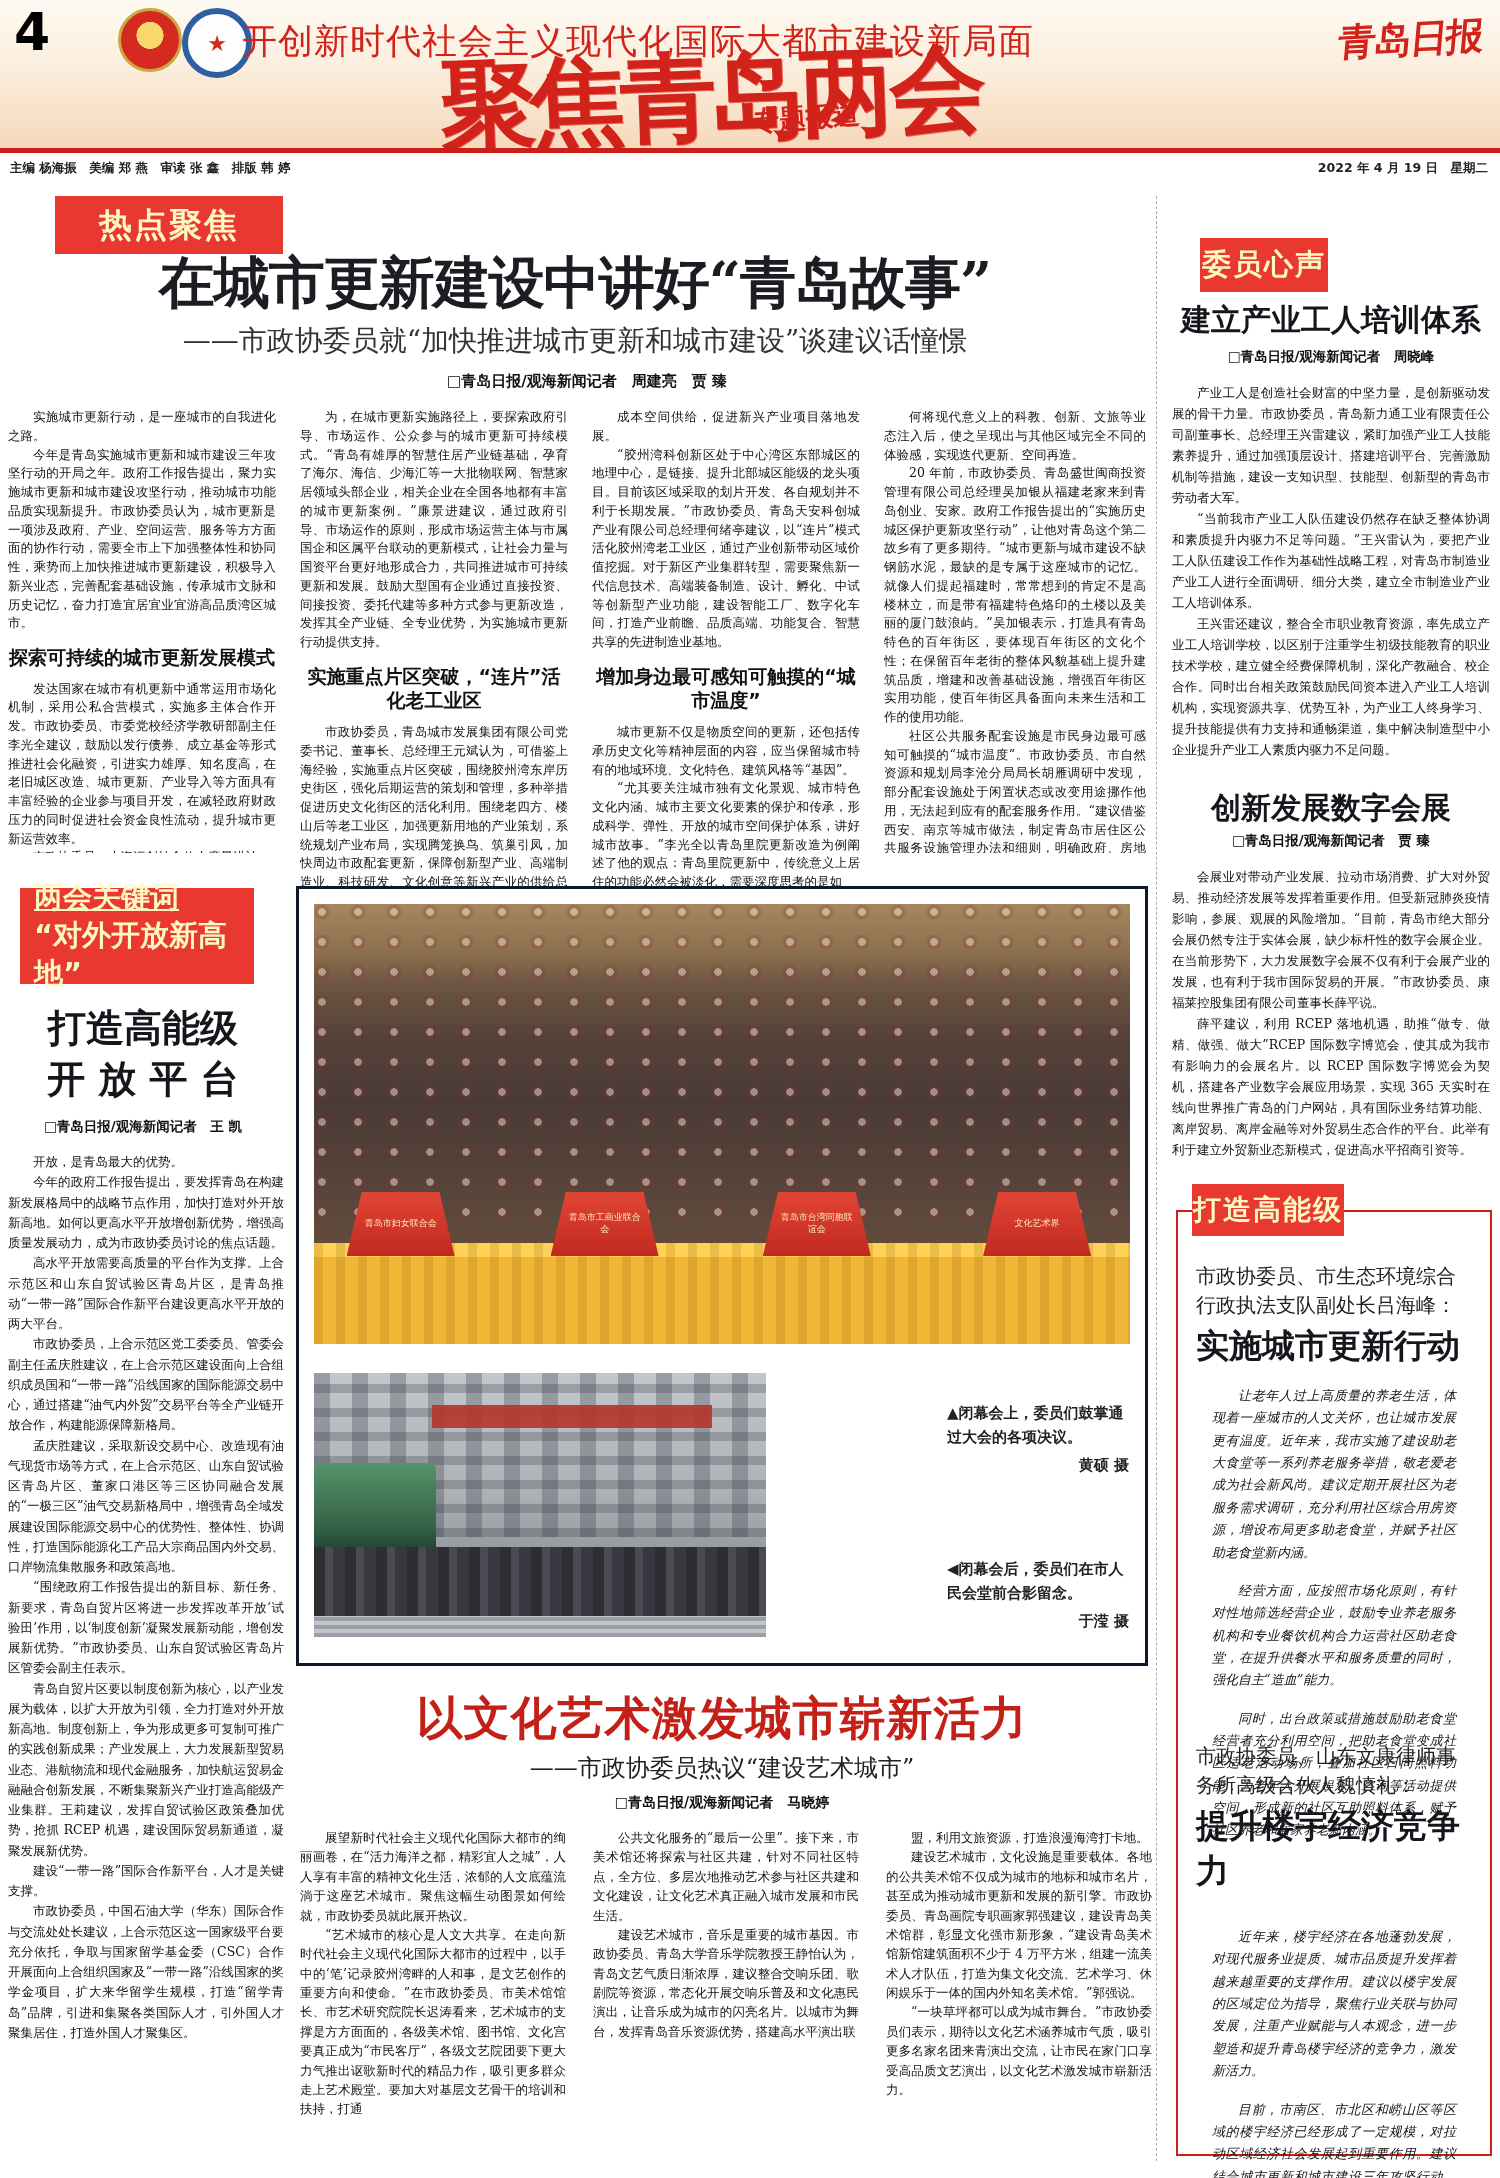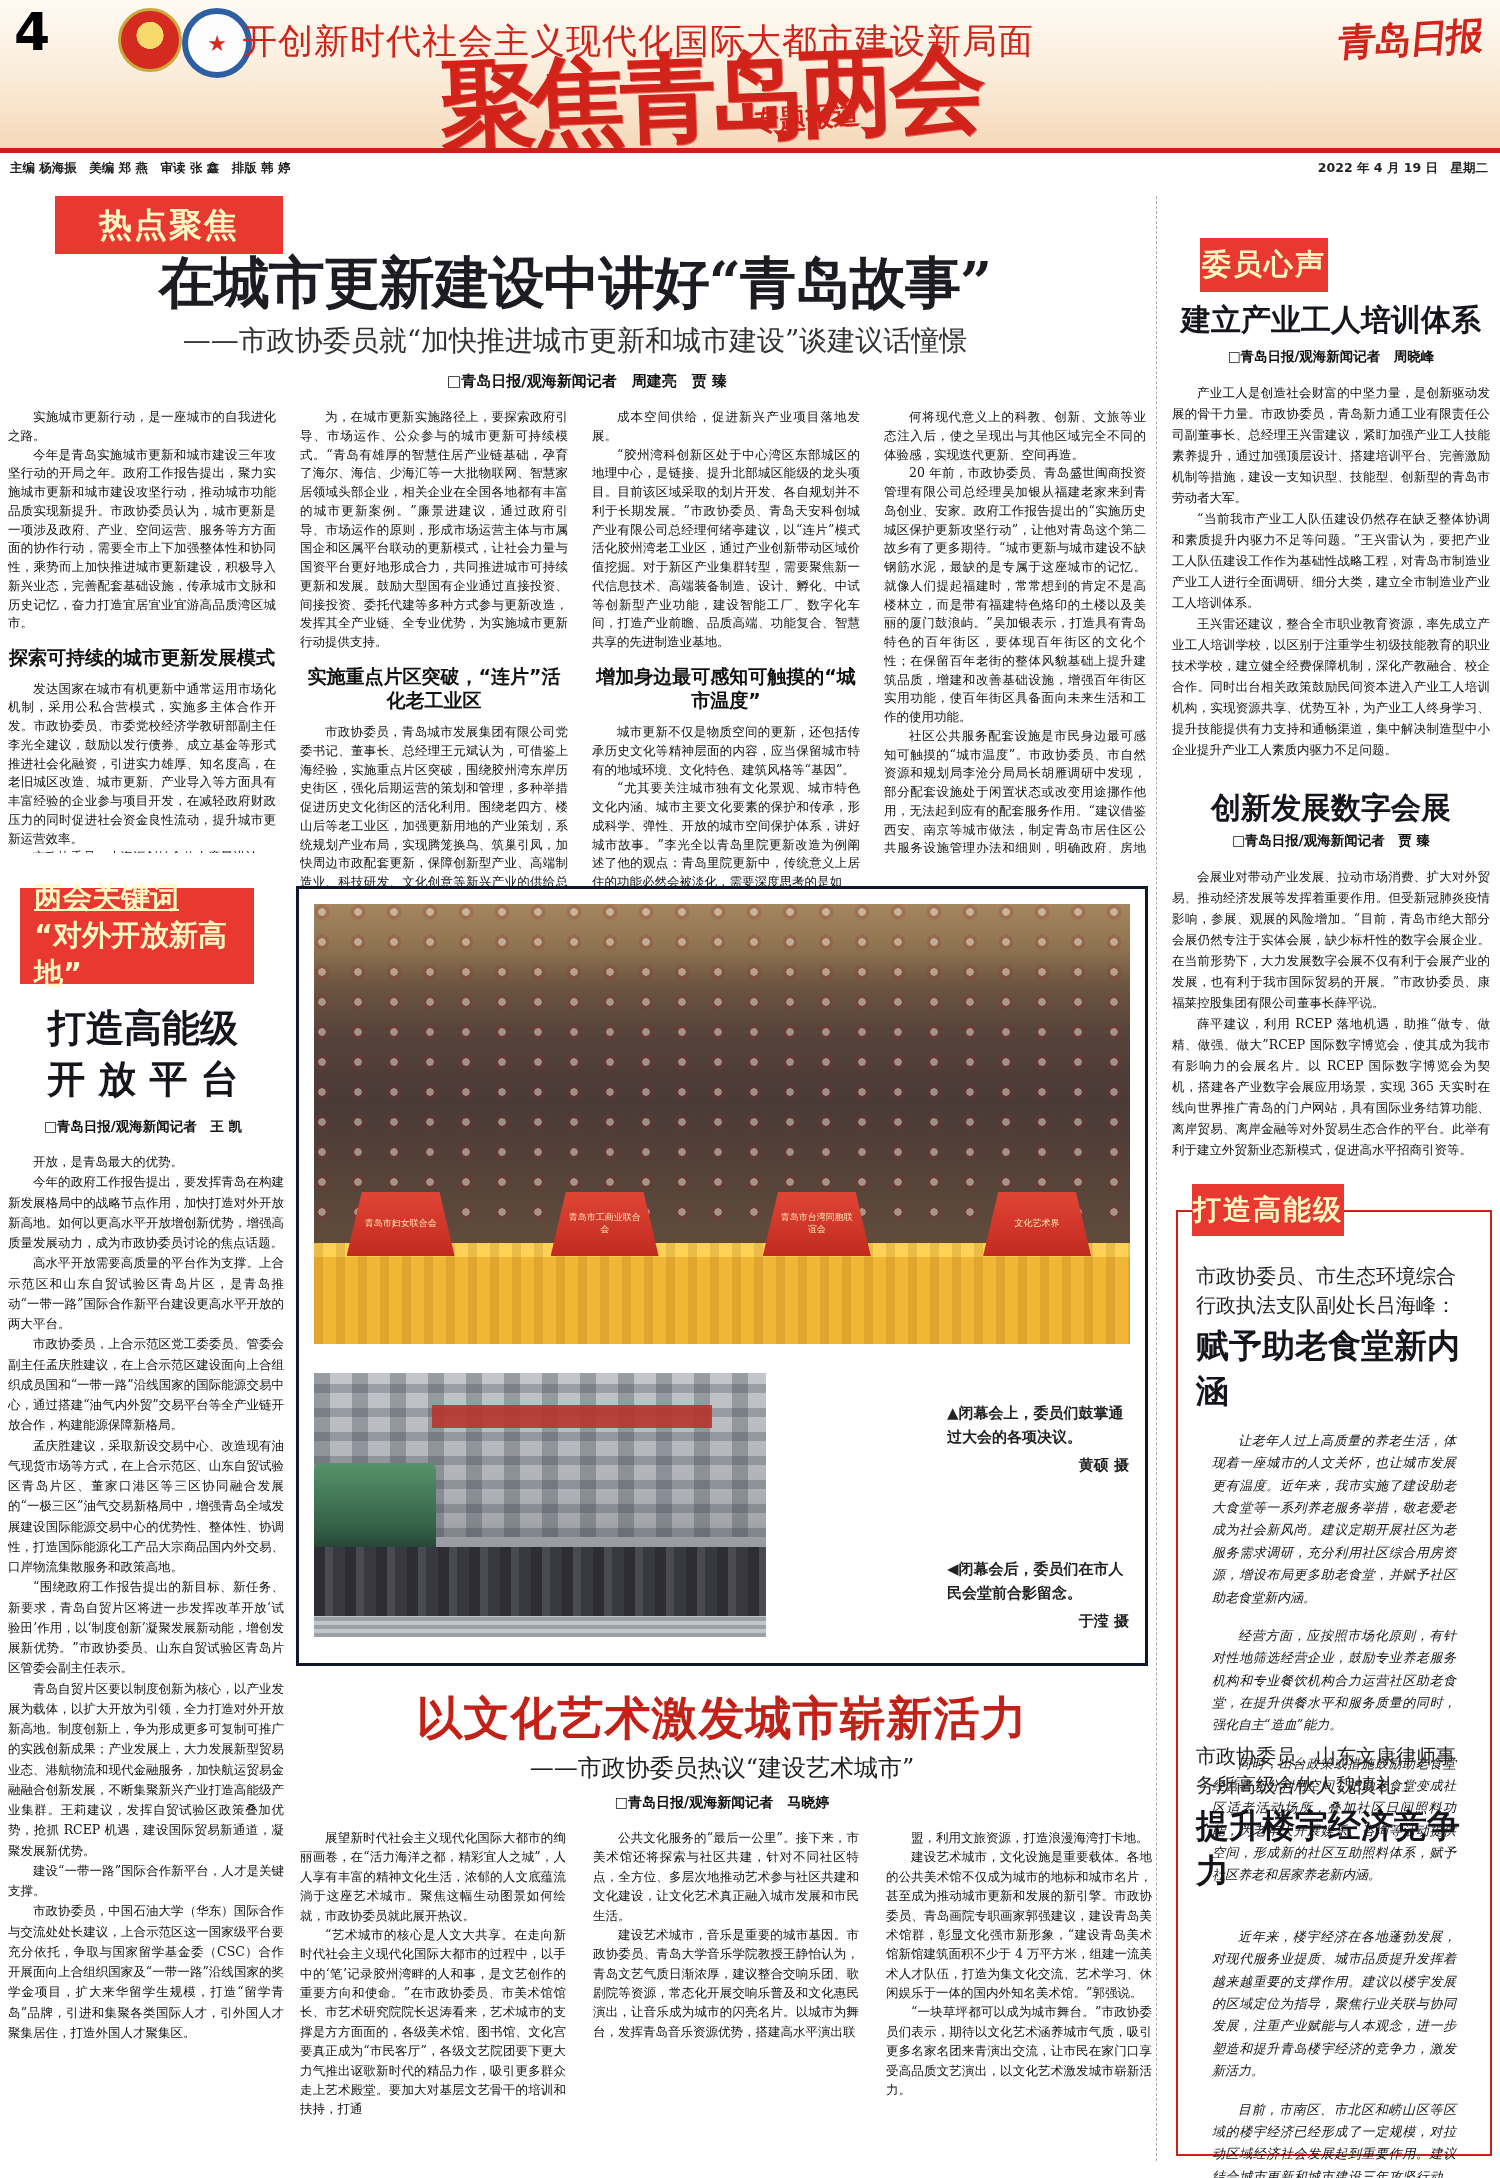--- a/index.html
+++ b/index.html
@@ -245,21 +245,21 @@
   <div class="r-byline" style="top:832px;">□青岛日报/观海新闻记者　贾 臻</div>
   <div class="r-body" style="top:866px;height:312px;overflow:hidden;">
     <p>会展业对带动产业发展、拉动市场消费、扩大对外贸易、推动经济发展等发挥着重要作用。但受新冠肺炎疫情影响，参展、观展的风险增加。“目前，青岛市绝大部分会展仍然专注于实体会展，缺少标杆性的数字会展企业。在当前形势下，大力发展数字会展不仅有利于会展产业的发展，也有利于我市国际贸易的开展。”市政协委员、康福莱控股集团有限公司董事长薛平说。</p>
     <p>薛平建议，利用 RCEP 落地机遇，助推“做专、做精、做强、做大”RCEP 国际数字博览会，使其成为我市有影响力的会展名片。以 RCEP 国际数字博览会为契机，搭建各产业数字会展应用场景，实现 365 天实时在线向世界推广青岛的门户网站，具有国际业务结算功能、离岸贸易、离岸金融等对外贸易生态合作的平台。此举有利于建立外贸新业态新模式，促进高水平招商引资等。</p>
   </div>
 
   <div class="prop-box"></div>
   <div class="badge prop-badge">打造高能级</div>
   <div class="prop-item" style="top:1262px;">
     <div class="prop-intro">市政协委员、市生态环境综合行政执法支队副处长吕海峰：</div>
-    <div class="prop-title">赋予助老食堂新内涵</div>
+    <div class="prop-title">实施城市更新行动</div>
     <div class="prop-body">
       <p>让老年人过上高质量的养老生活，体现着一座城市的人文关怀，也让城市发展更有温度。近年来，我市实施了建设助老大食堂等一系列养老服务举措，敬老爱老成为社会新风尚。建议定期开展社区为老服务需求调研，充分利用社区综合用房资源，增设布局更多助老食堂，并赋予社区助老食堂新内涵。</p>
       <p>经营方面，应按照市场化原则，有针对性地筛选经营企业，鼓励专业养老服务机构和专业餐饮机构合力运营社区助老食堂，在提升供餐水平和服务质量的同时，强化自主“造血”能力。</p>
       <p>同时，出台政策或措施鼓励助老食堂经营者充分利用空间，把助老食堂变成社区适老活动场所，叠加社区日间照料功能，为老年人开展娱乐、咨询等活动提供空间，形成新的社区互助照料体系，赋予社区养老和居家养老新内涵。</p>
     </div>
   </div>
   <div class="prop-item" style="top:1742px;">
     <div class="prop-intro">市政协委员、山东文康律师事务所高级合伙人魏慎礼：</div>
     <div class="prop-title">提升楼宇经济竞争力</div>
     <div class="prop-body" style="height:268px;overflow:hidden;">

